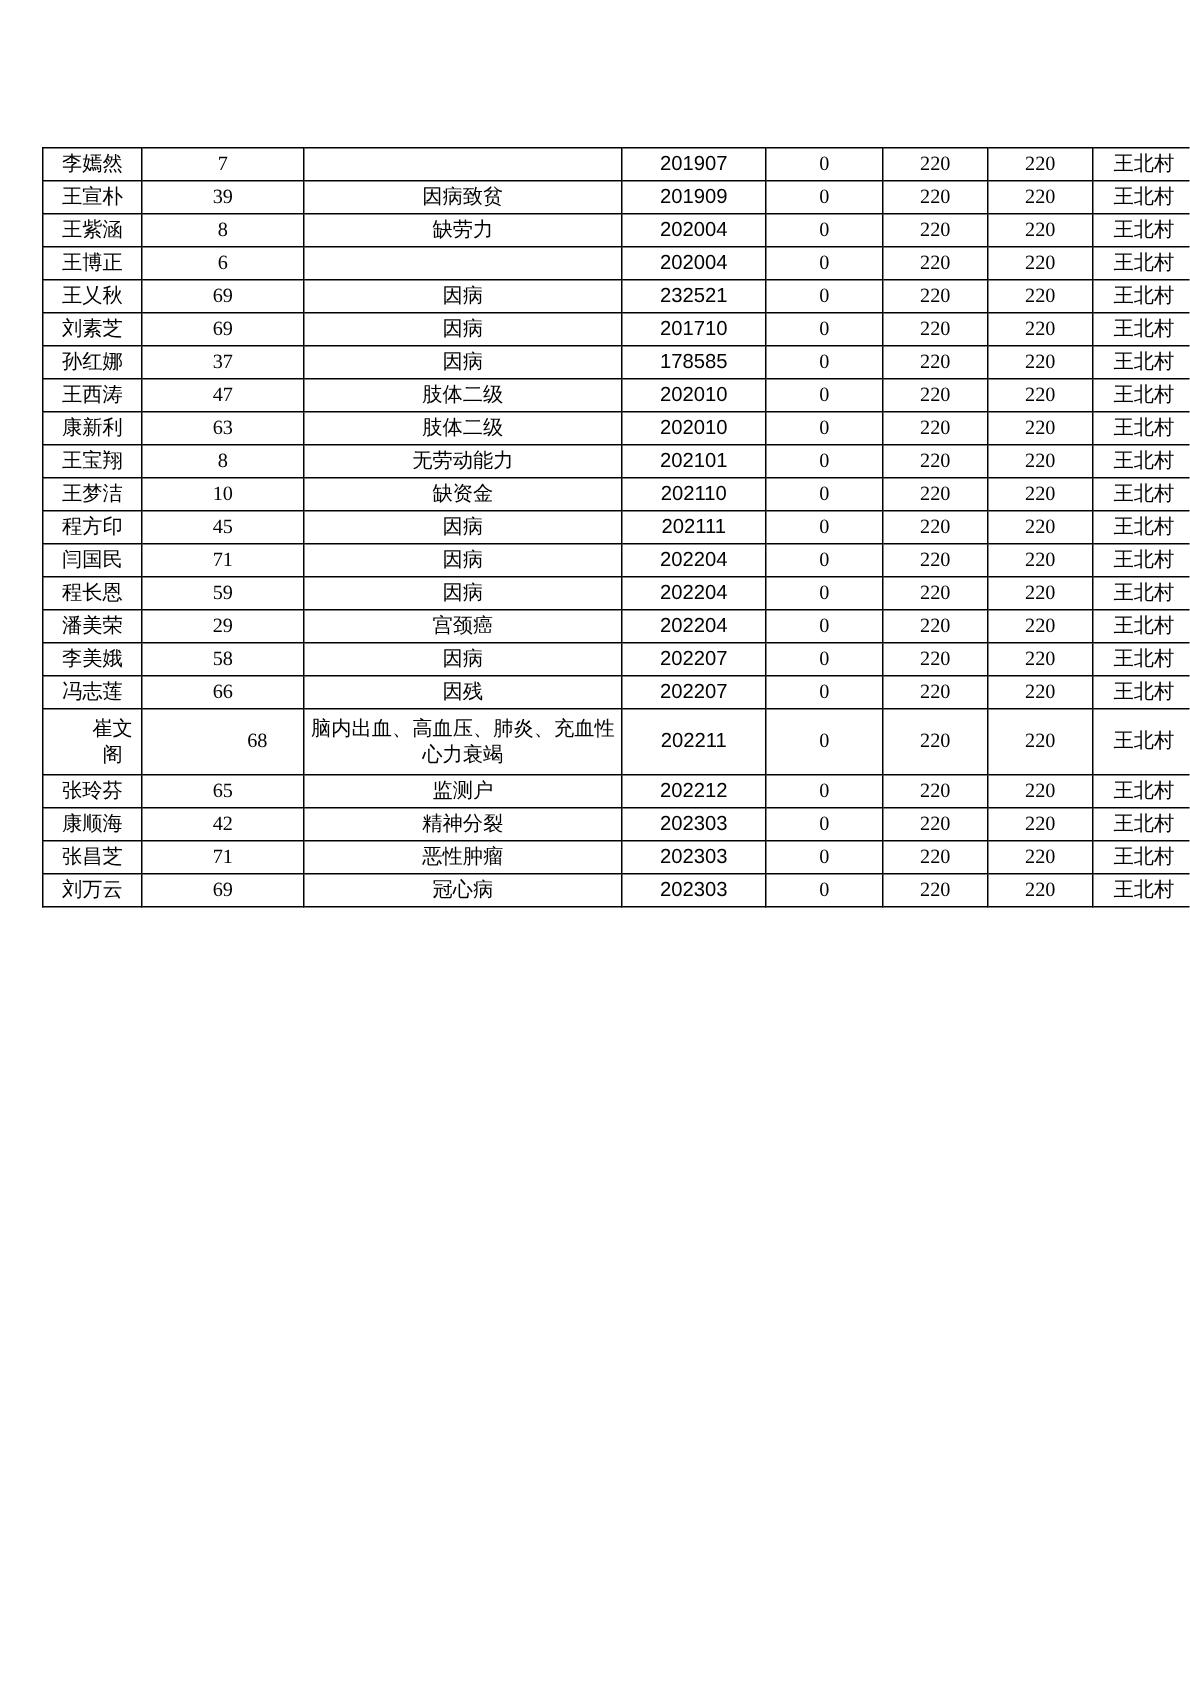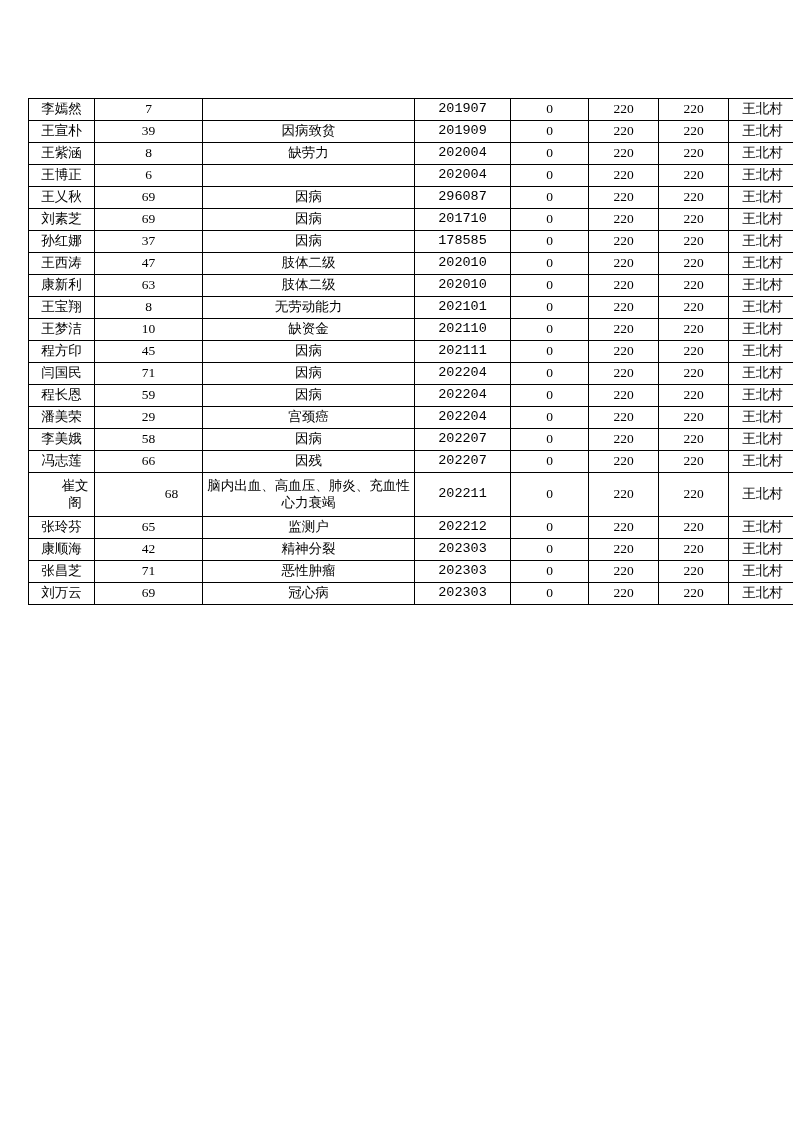--- a/index.html
+++ b/index.html
@@ -40,21 +40,21 @@
     font-size: 13.5px;
     line-height: 1.25;
     padding: 2px 2px;
     height: 22px;
     box-sizing: border-box;
     word-break: break-all;
   }
   td.c-name    { width: 66px; }
   td.c-age     { width: 108px; }
   td.c-reason  { width: 212px; margin-left: 12px; }
-  td.c-date    { width: 96px; font-family: Liberation Mono, monospace; }
+  td.c-date    { width: 96px; font-family: Liberation Sans, sans-serif; }
   td.c-zero    { width: 78px; }
   td.c-amt1    { width: 70px; }
   td.c-amt2    { width: 70px; }
   td.c-village { width: 68px; }
   td.reason-wrap {
     line-height: 1.35;
     padding: 3px 8px;
   }
 </style>
 </head>
@@ -101,21 +101,21 @@
             <td class="c-date">202004</td>
             <td class="c-zero">0</td>
             <td class="c-amt1">220</td>
             <td class="c-amt2">220</td>
             <td class="c-village">王北村</td>
           </tr>
           <tr>
             <td class="c-name">王乂秋</td>
             <td class="c-age">69</td>
             <td class="c-reason">因病</td>
-            <td class="c-date">296087</td>
+            <td class="c-date">232521</td>
             <td class="c-zero">0</td>
             <td class="c-amt1">220</td>
             <td class="c-amt2">220</td>
             <td class="c-village">王北村</td>
           </tr>
           <tr>
             <td class="c-name">刘素芝</td>
             <td class="c-age">69</td>
             <td class="c-reason">因病</td>
             <td class="c-date">201710</td>

